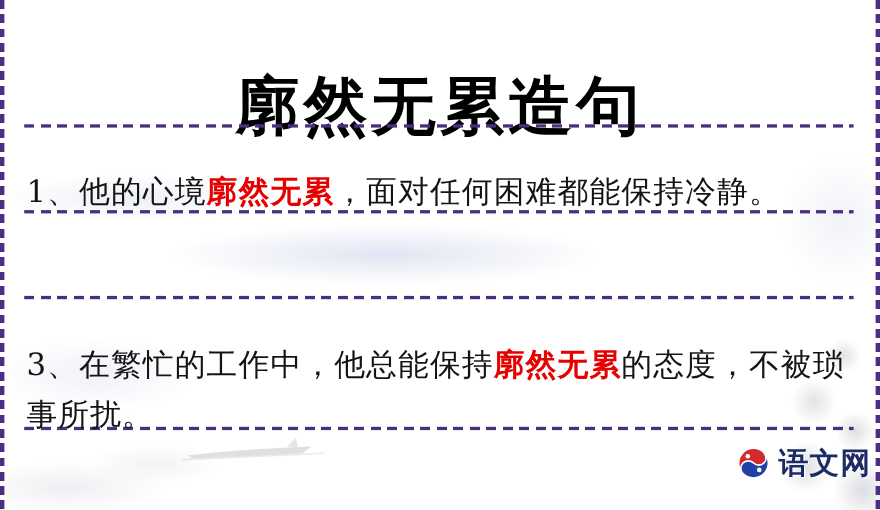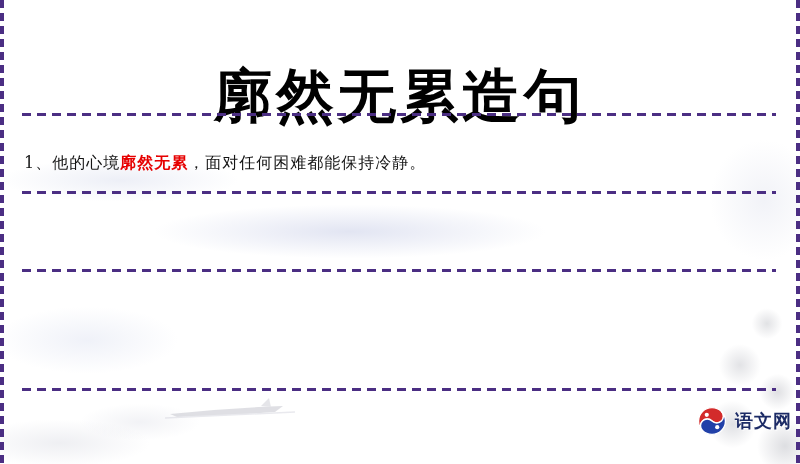--- a/index.html
+++ b/index.html
@@ -71,34 +71,34 @@
     text-align: center;
     font-size: 58px; line-height: 86px;
     font-weight: 900; color: #000000;
     letter-spacing: 4px;
     font-family: "DejaVu Serif", "Liberation Serif", serif;
   }
 
   
   .sentence {
     position: absolute; left: 24px; right: 24px;
-    font-size: 16px; line-height: 45px;
+    font-size: 28px; line-height: 45px;
     color: #141414;
     letter-spacing: 1px;
   }
   .kw { color: #e60000; font-weight: 900; }
 
   
   .logo {
     position: absolute; right: 8px; top: 402px;
     display: flex; align-items: center; gap: 4px;
     cursor: pointer;
   }
   .logo-text {
-    font-size: 18px; font-weight: 900; color: #1c2b66;
+    font-size: 27px; font-weight: 900; color: #1c2b66;
     font-family: "DejaVu Sans", "Liberation Sans", sans-serif;
     letter-spacing: 1px;
     text-shadow: 1px 1px 0 rgba(255,255,255,0.9);
   }
 </style>
 </head>
 <body>
 
 <div class="page">
 
@@ -122,20 +122,21 @@
   <h1 class="title">廓然无累造句</h1>
 
   <div class="h-dash" style="top:113px;"></div>
   <div class="h-dash" style="top:191px;"></div>
   <div class="h-dash" style="top:269px;"></div>
   <div class="h-dash" style="top:388px;"></div>
 
   <p class="sentence" style="top:124px;"><span>1、</span><span>他的心境</span><span class="kw">廓然无累</span><span>，面对任何困难都能保持冷静。</span></p>
 
 
+  <p class="sentence" style="top:281px;"><span>3、</span><span>在繁忙的工作中，他总能保持</span><span class="kw">廓然无累</span><span>的态度，不被琐事所扰。</span></p>
 
   <div class="logo">
     <svg width="38" height="38" viewBox="0 0 40 40">
       <path d="M30 10 A14 14 0 1 0 10 30 A7 7 0 0 1 20 20 A7 7 0 0 0 30 10 Z" fill="#d32b2b" stroke="#ffffff" stroke-width="1.4"></path>
       <path d="M10 30 A14 14 0 1 0 30 10 A7 7 0 0 1 20 20 A7 7 0 0 0 10 30 Z" fill="#2140a8" stroke="#ffffff" stroke-width="1.4"></path>
       <circle cx="14.5" cy="13.5" r="2.2" fill="#ffffff"></circle>
       <circle cx="25.5" cy="26.5" r="2.2" fill="#ffffff"></circle>
     </svg>
     <span class="logo-text">语文网</span>
   </div>

